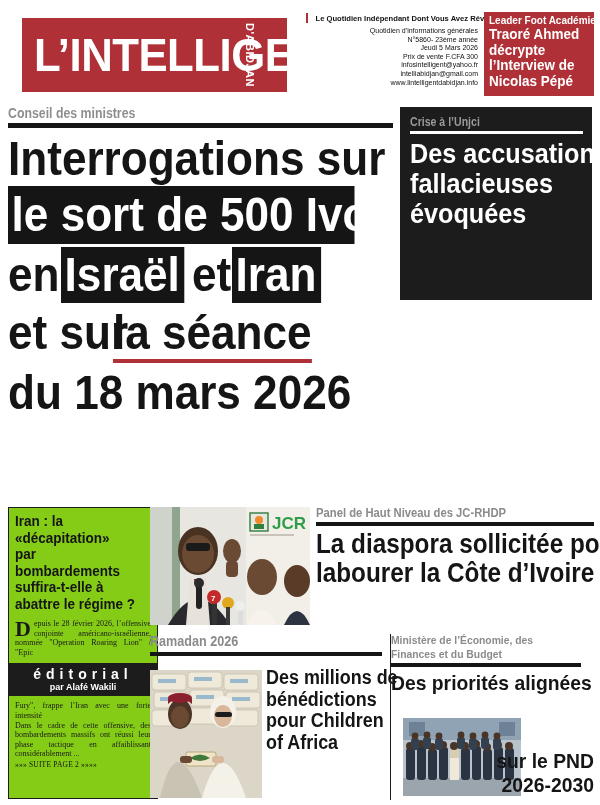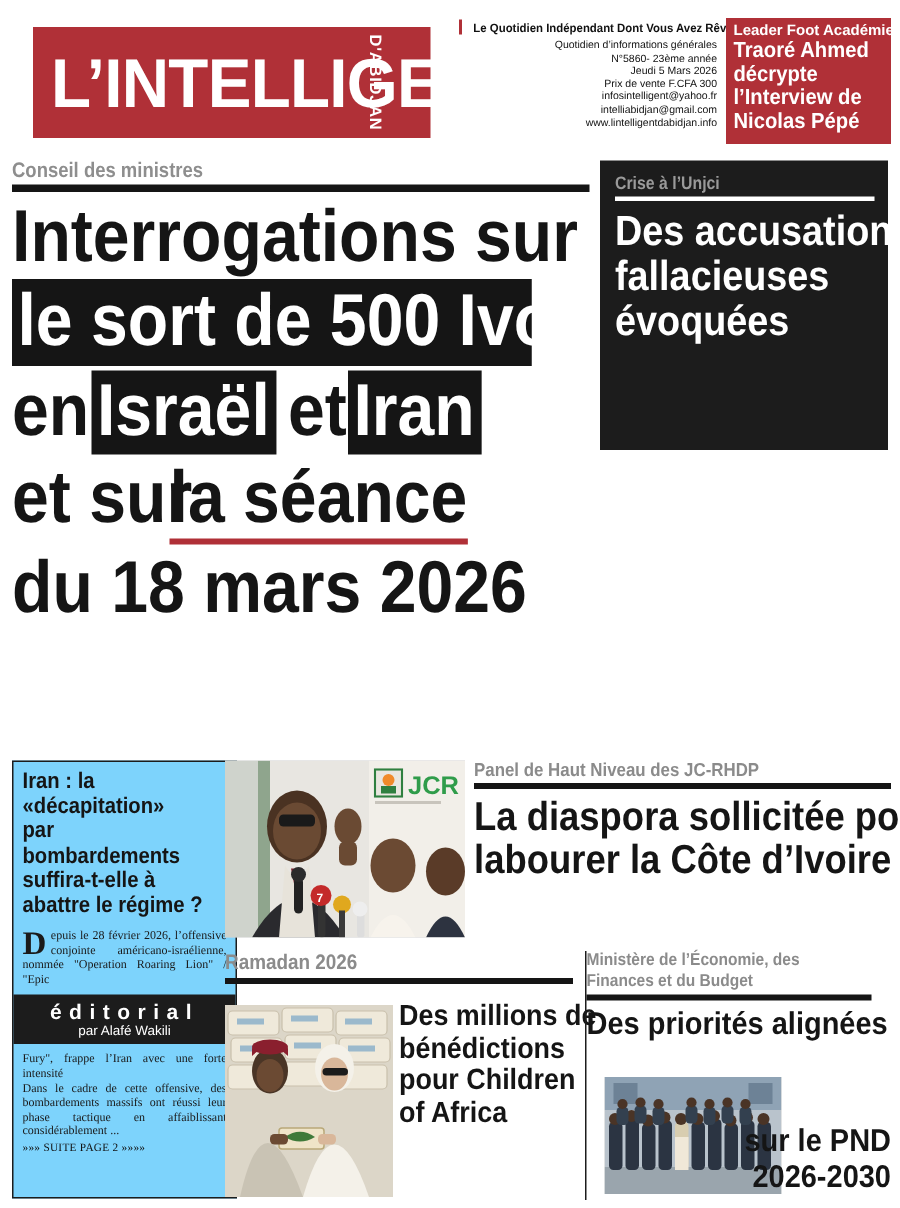--- a/index.html
+++ b/index.html
@@ -119,21 +119,21 @@
   }
   .dk-head{
     font-family:"Liberation Sans Narrow","Liberation Sans",sans-serif;
     font-weight:bold; font-size:28px; line-height:30px; color:#fff;
     transform:scaleX(0.9); transform-origin:left top; white-space:nowrap;
   }
 
   
   .edit{
     position:absolute; left:8px; top:507px; width:150px; height:292px;
-    border:1.5px solid #1c1c1c; background:#7dd3fc; padding:5px 6px;
+    border:1.5px solid #1c1c1c; background:#84cc16; padding:5px 6px;
   }
   .edit-head{
     font-family:"Liberation Sans Narrow","Liberation Sans",sans-serif;
     font-weight:bold; font-size:15px; line-height:16.5px; color:#151515;
     transform:scaleX(0.9); transform-origin:left top;
   }
   .edit-body{
     font-family:"Liberation Serif",serif;
     font-size:8px; line-height:9.6px; text-align:justify; color:#1a1a1a;
   }
@@ -144,21 +144,21 @@
   .edit-bar{
     background:#1c1c1c; color:#fff; text-align:center;
     padding:4px 2px 3px; margin:6px -6px 5px;
   }
   .edit-bar-t1{
     font-family:"Liberation Sans Narrow","Liberation Sans",sans-serif;
     font-weight:bold; font-size:14px; letter-spacing:5px; line-height:15px;
   }
   .edit-bar-t2{
     font-family:"Liberation Sans Narrow","Liberation Sans",sans-serif;
-    font-weight:normal; font-size:9px; line-height:11px;
+    font-weight:bold; font-size:9px; line-height:11px;
   }
   .suite{
     font-family:"Liberation Serif",serif; font-size:7.5px;
     letter-spacing:0.2px; margin-top:1px;
   }
 
   
   .photo{ position:relative; overflow:hidden; background:#cfcfcf; }
   .photo svg{ display:block; width:100%; height:100%; }
 

